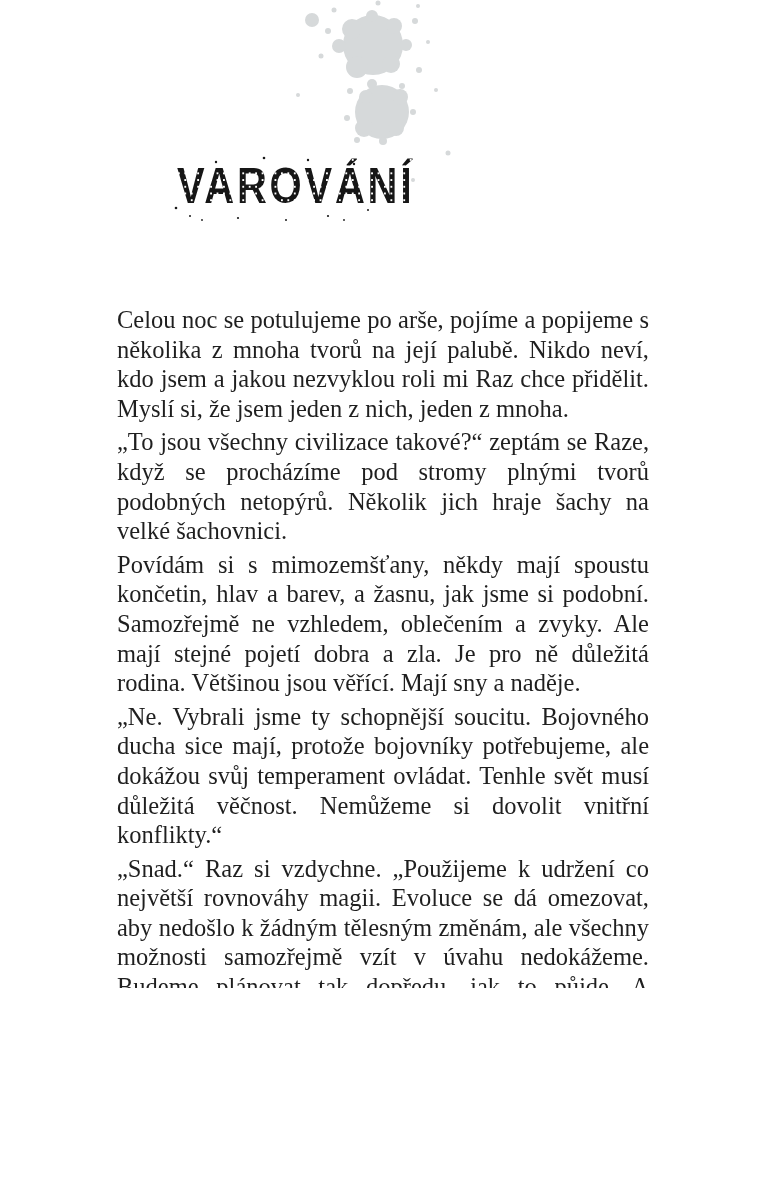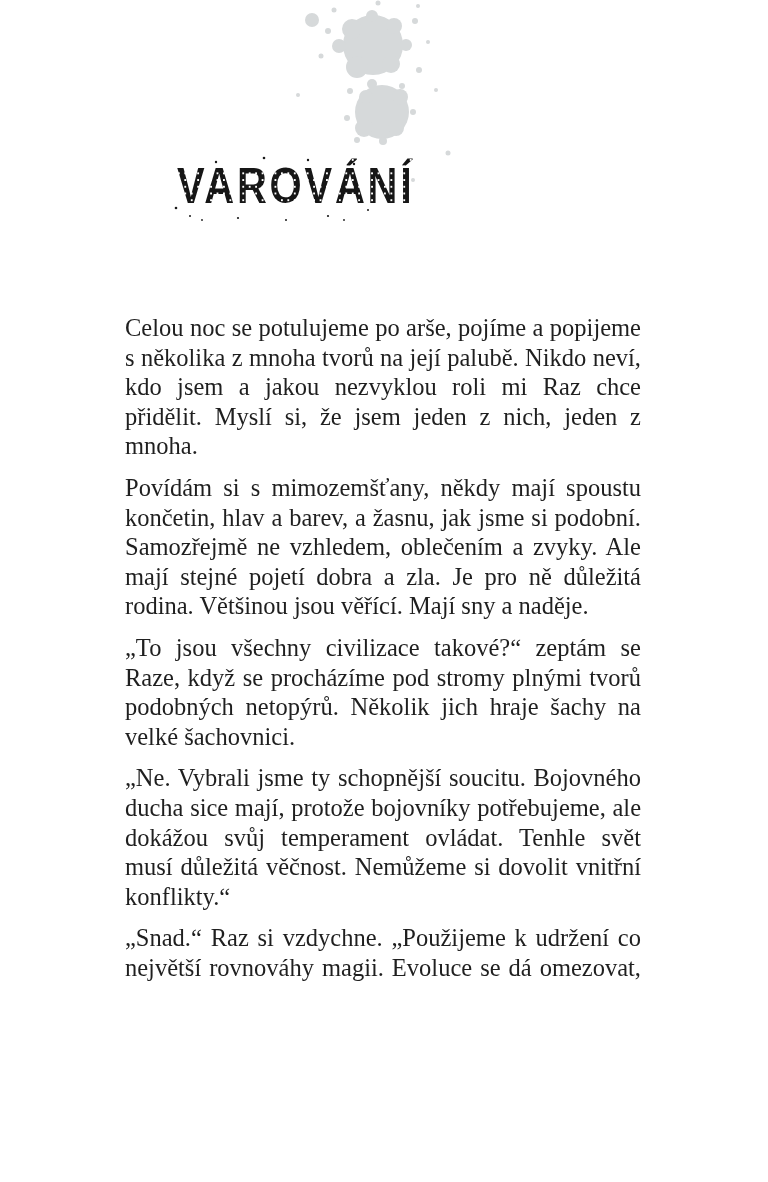--- a/index.html
+++ b/index.html
@@ -41,21 +41,21 @@
   .title-specks{position:absolute;left:168px;top:150px;pointer-events:none;}
   .body-text{
     position:absolute;
     left:113px;top:301px;
     width:540px;
     font-size:24.5px;
     line-height:29.6px;
     color:var(--text-color);
     text-align:justify;
   }
-  .body-text p{margin:12px;}
+  .body-text p{margin:4px;}
   .page-number{
     position:absolute;
     left:0;top:1063px;
     width:768px;
     text-align:left;
     font-size:23px;
     color:var(--pagenum-color);
     letter-spacing:1px;
   }
 </style>
@@ -121,22 +121,22 @@
         <circle cx="200" cy="60" r="1"></circle>
       <circle cx="34" cy="70" r="0.9"></circle>
         <circle cx="176" cy="70" r="0.9"></circle>
     </g>
   </svg>
 
   <h1 class="chapter-title">VAROVÁNÍ</h1>
 
   <main class="body-text">
     <p>Celou noc se potulujeme po arše, pojíme a popijeme s několika z mnoha tvorů na její palubě. Nikdo neví, kdo jsem a jakou nezvyklou roli mi Raz chce přidělit. Myslí si, že jsem jeden z nich, jeden z mnoha.</p>
+    <p>„To jsou všechny civilizace takové?“ zeptám se Raze, když se procházíme pod stromy plnými tvorů podobných netopýrů. Několik jich hraje šachy na velké šachovnici.</p>
     <p>Povídám si s mimozemšťany, někdy mají spoustu končetin, hlav a barev, a žasnu, jak jsme si podobní. Samozřejmě ne vzhledem, oblečením a zvyky. Ale mají stejné pojetí dobra a zla. Je pro ně důležitá rodina. Většinou jsou věřící. Mají sny a naděje.</p>
-    <p>„To jsou všechny civilizace takové?“ zeptám se Raze, když se procházíme pod stromy plnými tvorů podobných netopýrů. Několik jich hraje šachy na velké šachovnici.</p>
     <p>„Ne. Vybrali jsme ty schopnější soucitu. Bojovného ducha sice mají, protože bojovníky potřebujeme, ale dokážou svůj temperament ovládat. Tenhle svět musí důležitá věčnost. Nemůžeme si dovolit vnitřní konflikty.“</p>
     <p>„Snad.“ Raz si vzdychne. „Použijeme k udržení co největší rovnováhy magii. Evoluce se dá omezovat, aby nedošlo k žádným tělesným změnám, ale všechny možnosti samozřejmě vzít v úvahu nedokážeme. Budeme plánovat tak dopředu, jak to půjde. A potom... Jak vy říkáte, je to v rukou božích.“</p>
   </main>
 
   <svg class="splatter splatter-bottom" width="215" height="194" viewBox="0 0 215 194" aria-hidden="true">
     <g fill="var(--splat-color)">
 
       <circle cx="70" cy="44" r="26"></circle>
       <circle cx="54" cy="60" r="8"></circle>
       <circle cx="86" cy="28" r="7"></circle>

